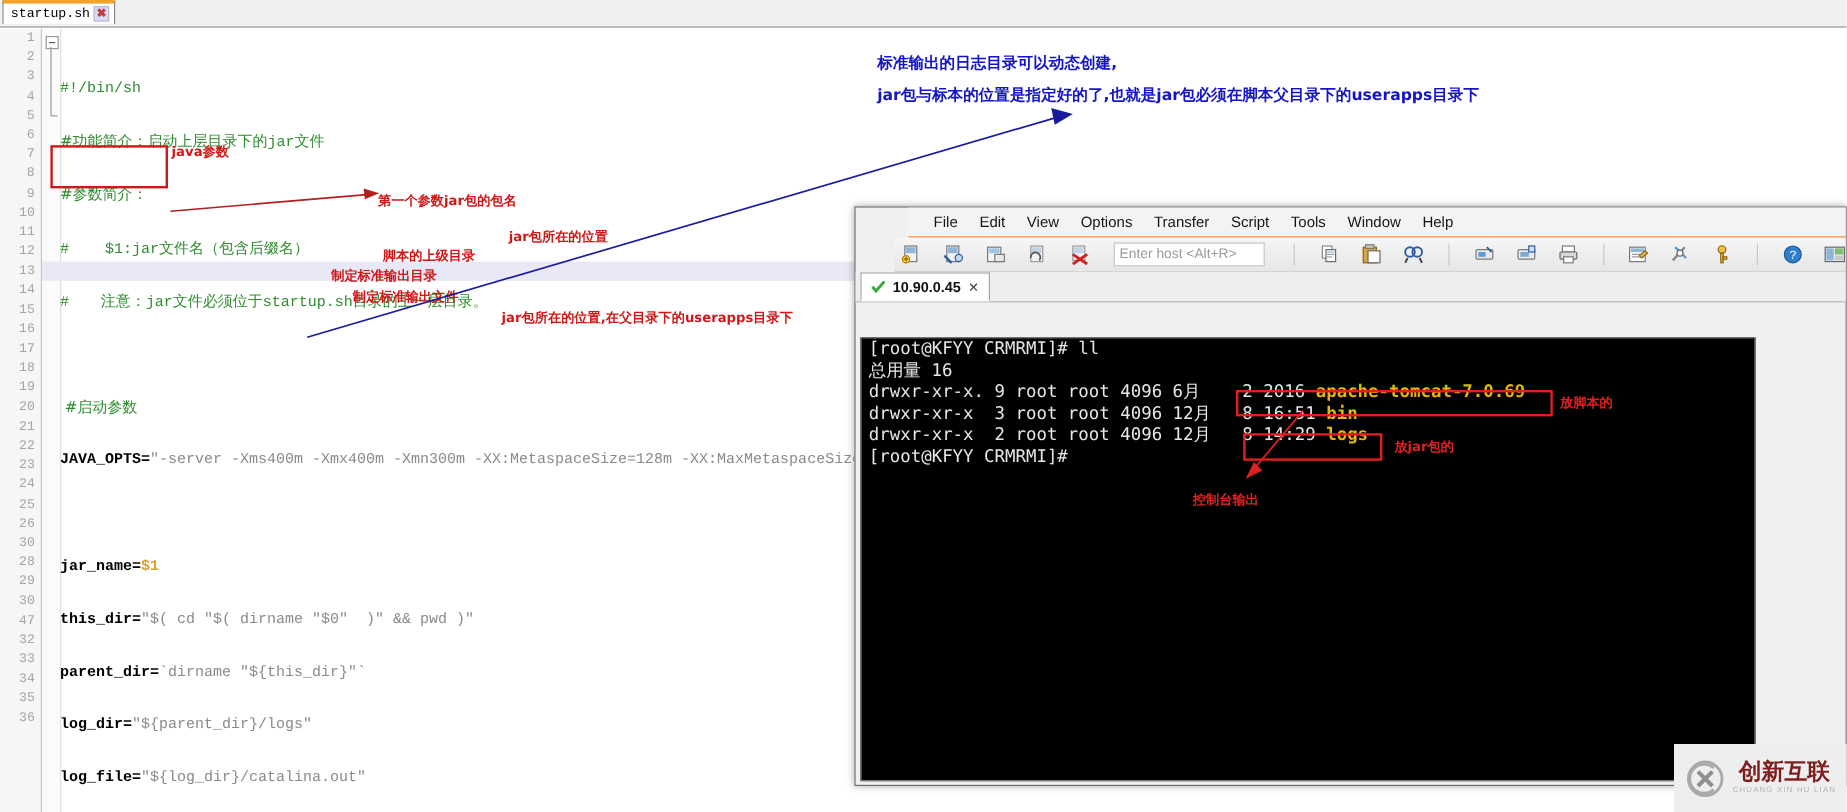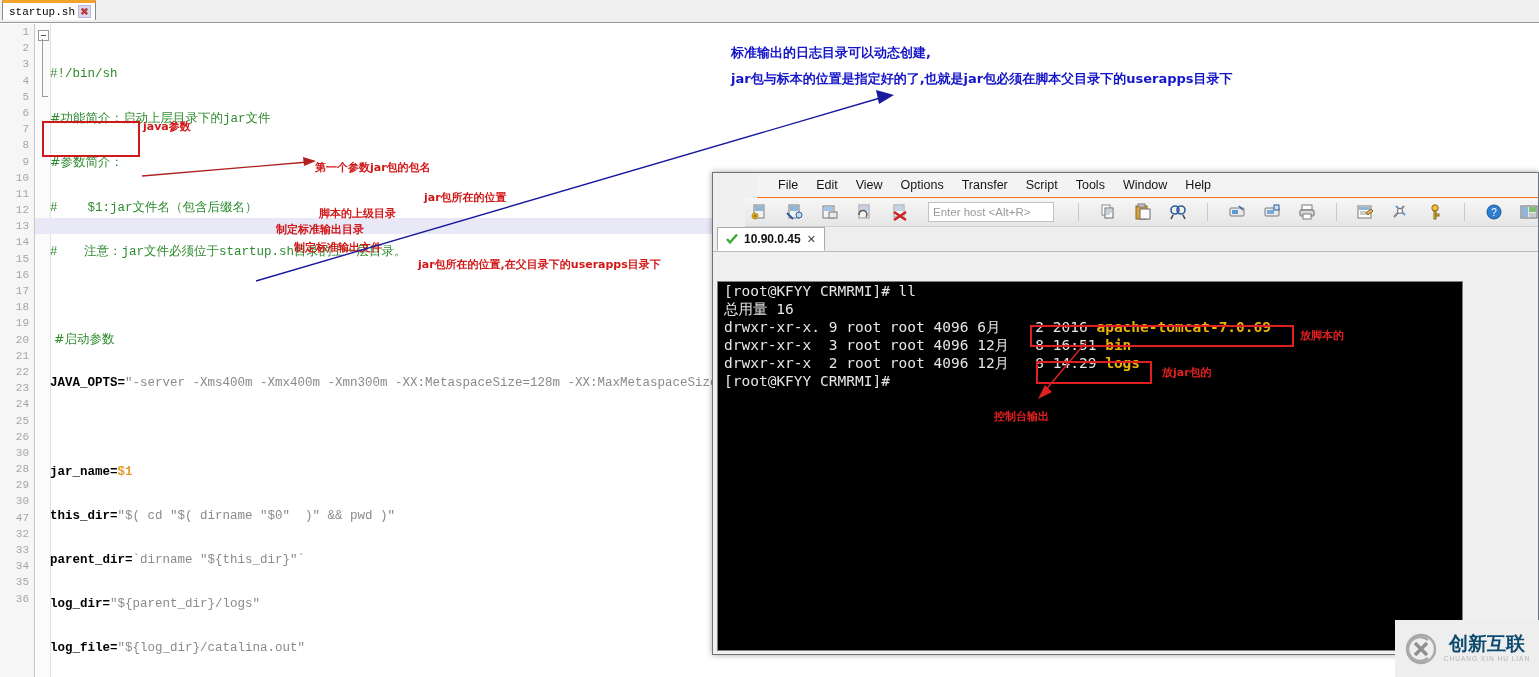--- a/index.html
+++ b/index.html
@@ -108,21 +108,21 @@
   .term-redbox{position:absolute;border:2px solid #e02020;}
   .term-anno{position:absolute;color:#e02020;font-weight:bold;font-size:11px;
     font-family:"DejaVu Sans","Liberation Sans",sans-serif;white-space:nowrap;}
 
   
   #watermark{
     position:absolute;right:0px;bottom:0px;width:144px;height:57px;background:#eeeeee;
     display:flex;align-items:center;justify-content:center;gap:6px;color:#9b9b9b;
   }
   #wm-text{display:flex;flex-direction:column;align-items:center;line-height:1;}
-  #wm-main{font-size:19px;font-weight:bold;color:#0c4a6e;font-family:"DejaVu Sans",sans-serif;}
+  #wm-main{font-size:19px;font-weight:bold;color:#7f1d1d;font-family:"DejaVu Sans",sans-serif;}
   #wm-sub{font-size:6.5px;letter-spacing:1px;color:#b4b4b4;margin-top:3px;}
   svg{display:block;}
 </style>
 </head>
 <body>
 
 <div id="editor">
 
   <div id="tabstrip">
     <div id="tab-startup">

